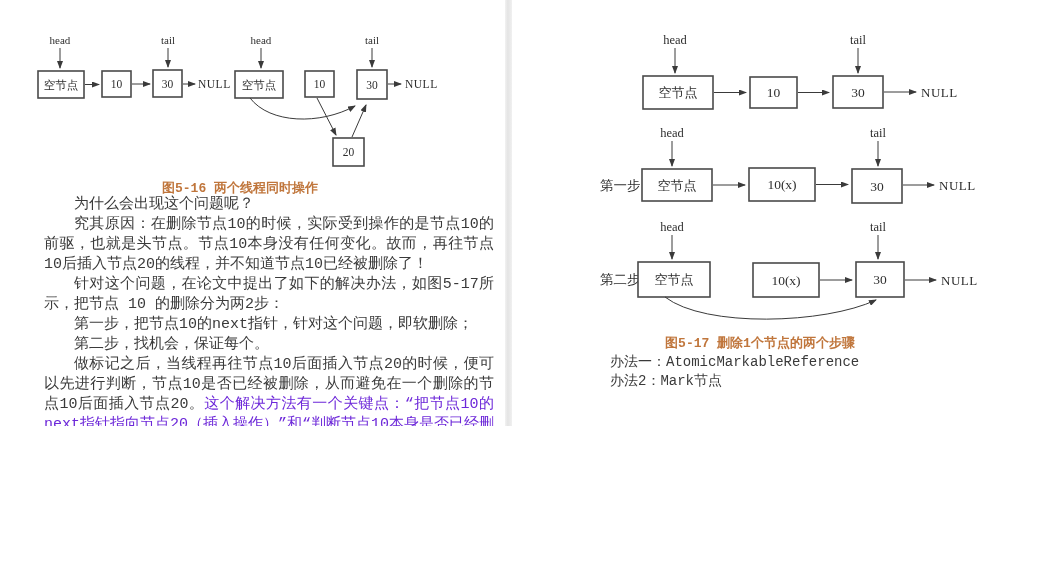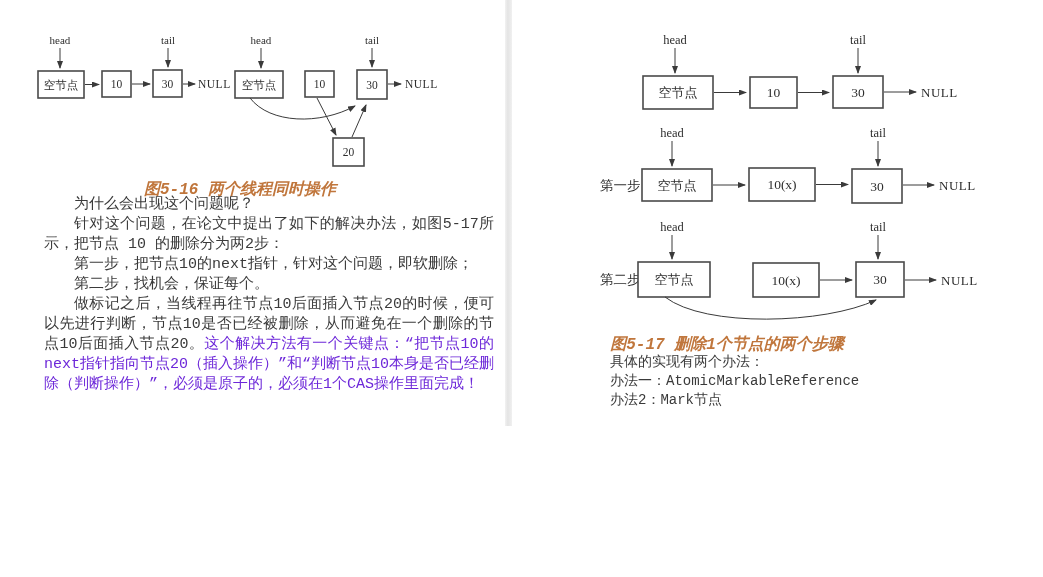--- a/index.html
+++ b/index.html
@@ -15,24 +15,24 @@
   svg .num{font-size:11.5px;}
   svg .ptr{font-size:11px;}
   svg .nul{font-size:11.5px;letter-spacing:0.5px;}
   svg .r-cjk{font-size:13px;}
   svg .r-num{font-size:13.5px;}
   svg .r-ptr{font-size:12.5px;}
   svg .r-nul{font-size:13px;letter-spacing:0.5px;}
   svg .step{font-size:13.5px;}
   svg rect.nbox{fill:#ffffff;stroke:#4a4a4a;stroke-width:1.6;}
   svg line.arrow,svg path.arrow{stroke:#3a3a3a;stroke-width:1;fill:none;}
-  .caption{position:absolute;text-align:center;color:#c0763c;font-weight:bold;font-size:16px;
-           font-family:"Liberation Mono","DejaVu Sans Mono","Liberation Serif",serif;font-style:italic;}
+  .caption{position:absolute;text-align:center;color:#c0763c;font-weight:bold;font-size:13px;
+           font-family:"Liberation Mono","DejaVu Sans Mono","Liberation Serif",serif;}
   .cap-l{left:55px;top:179px;width:370px;}
-  .cap-r{left:557px;top:334px;width:340px;}
+  .cap-r{left:590px;top:334px;width:340px;}
   .body{position:absolute;text-align:justify;
         font-family:"Liberation Mono","DejaVu Sans Mono","Liberation Serif",serif;}
   .body p{margin:0;text-indent:2em;}
   .body-l{left:28px;top:195px;width:450px;font-size:15px;line-height:20px;margin-left:16px;}
   .body-r{left:582px;top:353px;width:410px;height:212px;font-size:14px;line-height:19px;overflow:hidden;}
   .strong{font-weight:normal;color:#6d28d9;}
   .section-heading{position:absolute;left:582px;top:560px;width:410px;text-indent:2em;
         font-weight:bold;font-size:15px;color:#2b2b2b;
         font-family:"Liberation Mono","DejaVu Sans Mono","Liberation Serif",serif;}
   .watermark{position:absolute;left:857px;top:537px;font-size:21px;color:#c7c7c7;
@@ -87,20 +87,21 @@
       <path class="arrow" d="M 230,73 C 250,99 300,100 335,81" marker-end="url(#ah1)"></path>
       <line class="arrow" x1="297" y1="73" x2="316" y2="110" marker-end="url(#ah1)"></line>
       <line class="arrow" x1="332" y1="112" x2="346" y2="80" marker-end="url(#ah1)"></line>
     </g>
   </svg>
 
   <div class="caption cap-l">图5-16 两个线程同时操作</div>
 
   <div class="body body-l">
     <p>为什么会出现这个问题呢？</p>
+    <p>究其原因：在删除节点10的时候，实际受到操作的是节点10的前驱，也就是头节点。节点10本身没有任何变化。故而，再往节点10后插入节点20的线程，并不知道节点10已经被删除了！</p>
     <p>针对这个问题，在论文中提出了如下的解决办法，如图5-17所示，把节点 10 的删除分为两2步：</p>
     <p>第一步，把节点10的next指针，针对这个问题，即软删除；</p>
     <p>第二步，找机会，保证每个。</p>
     <p><span>做标记之后，当线程再往节点10后面插入节点20的时候，便可以先进行判断，节点10是否已经被删除，从而避免在一个删除的节点10后面插入节点20。</span><span class="strong">这个解决方法有一个关键点：“把节点10的next指针指向节点20（插入操作）”和“判断节点10本身是否已经删除（判断操作）”，必须是原子的，必须在1个CAS操作里面完成！</span></p>
   </div>
 
   <div class="gutter"></div>
 
   <svg class="figure-svg fig-r" width="460" height="312" viewBox="0 0 460 312">
     <defs>
@@ -159,21 +160,20 @@
       <text class="r-num" x="340" y="262" text-anchor="middle">30</text>
       <line class="arrow" x1="365" y1="258" x2="396" y2="258" marker-end="url(#ah2)"></line>
       <text class="r-nul" x="401" y="262.5">NULL</text>
       <path class="arrow" d="M 125,275 C 165,306 285,302 336,278" marker-end="url(#ah2)"></path>
     </g>
   </svg>
 
   <div class="caption cap-r">图5-17 删除1个节点的两个步骤</div>
 
   <div class="body body-r">
-    <p>具体的实现有两个办法：</p>
     <p>办法一：AtomicMarkableReference</p>
     <p>办法2：Mark节点</p>
   </div>
 
   <div class="section-heading">3.跳查表</div>
 
   <div class="watermark">@稀土掘金技术社区</div>
 
   <svg class="corner" width="93" height="17" viewBox="0 0 93 17">
     <line x1="37" y1="10" x2="93" y2="10" stroke="#c8c8c8" stroke-width="1.6"></line>

